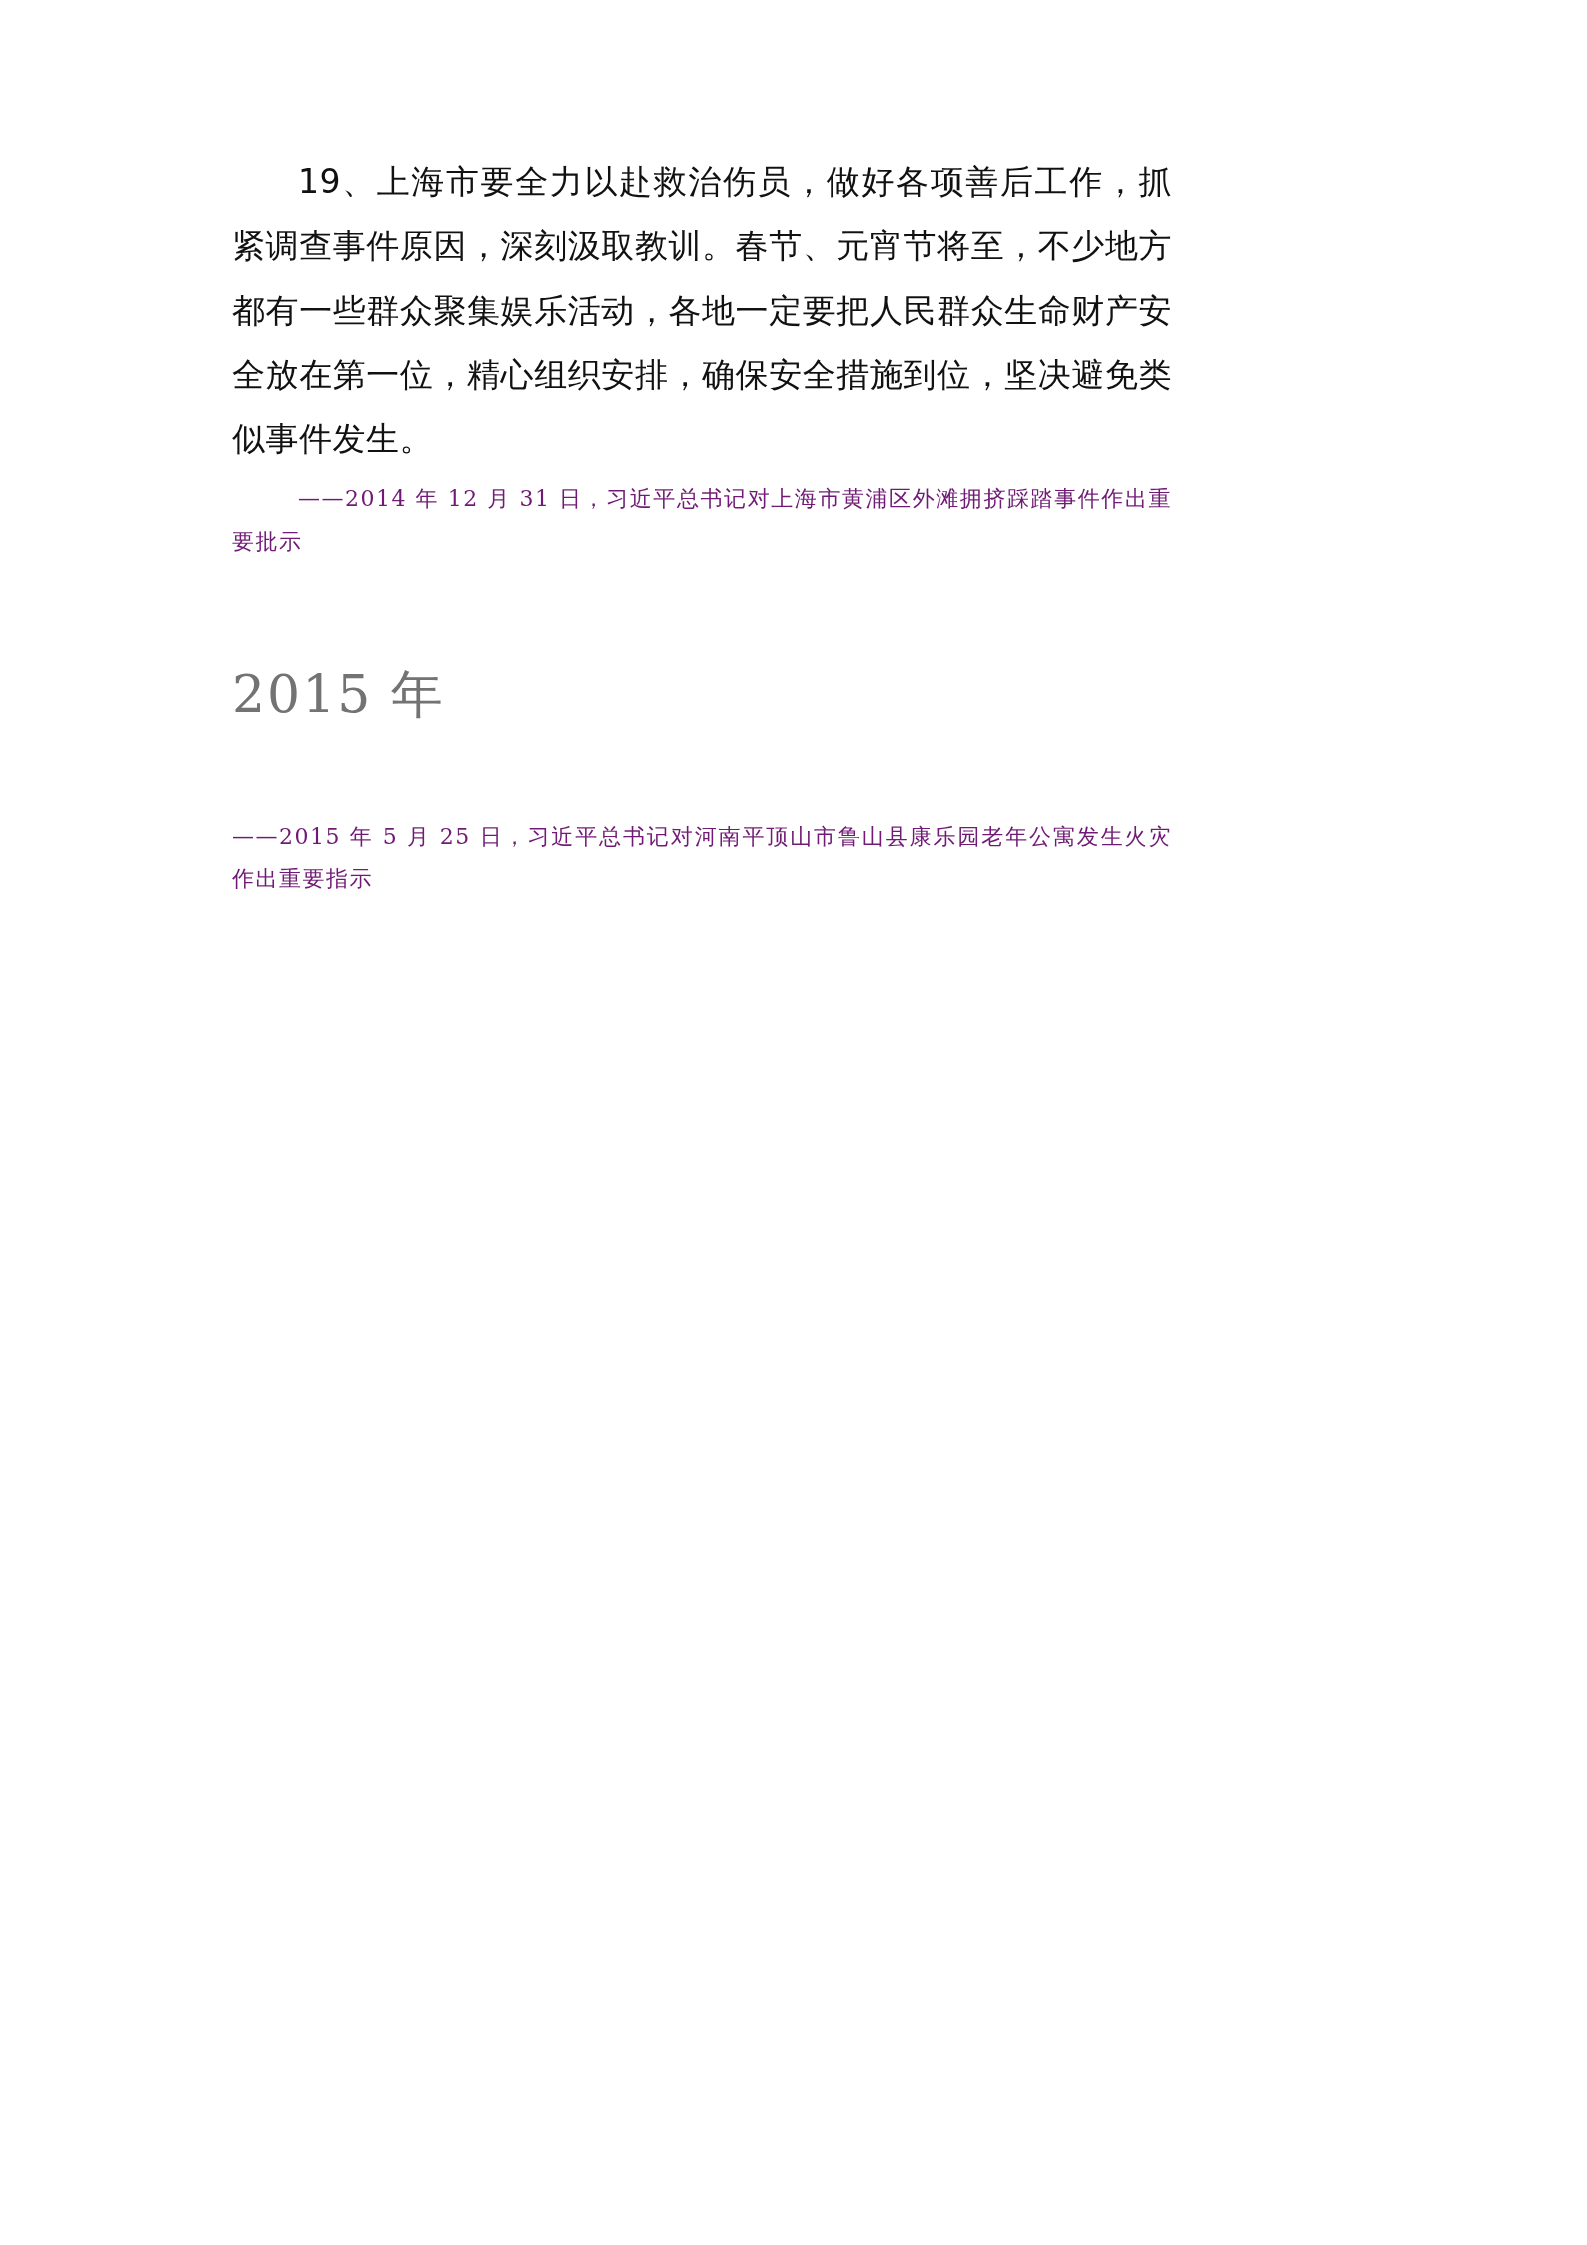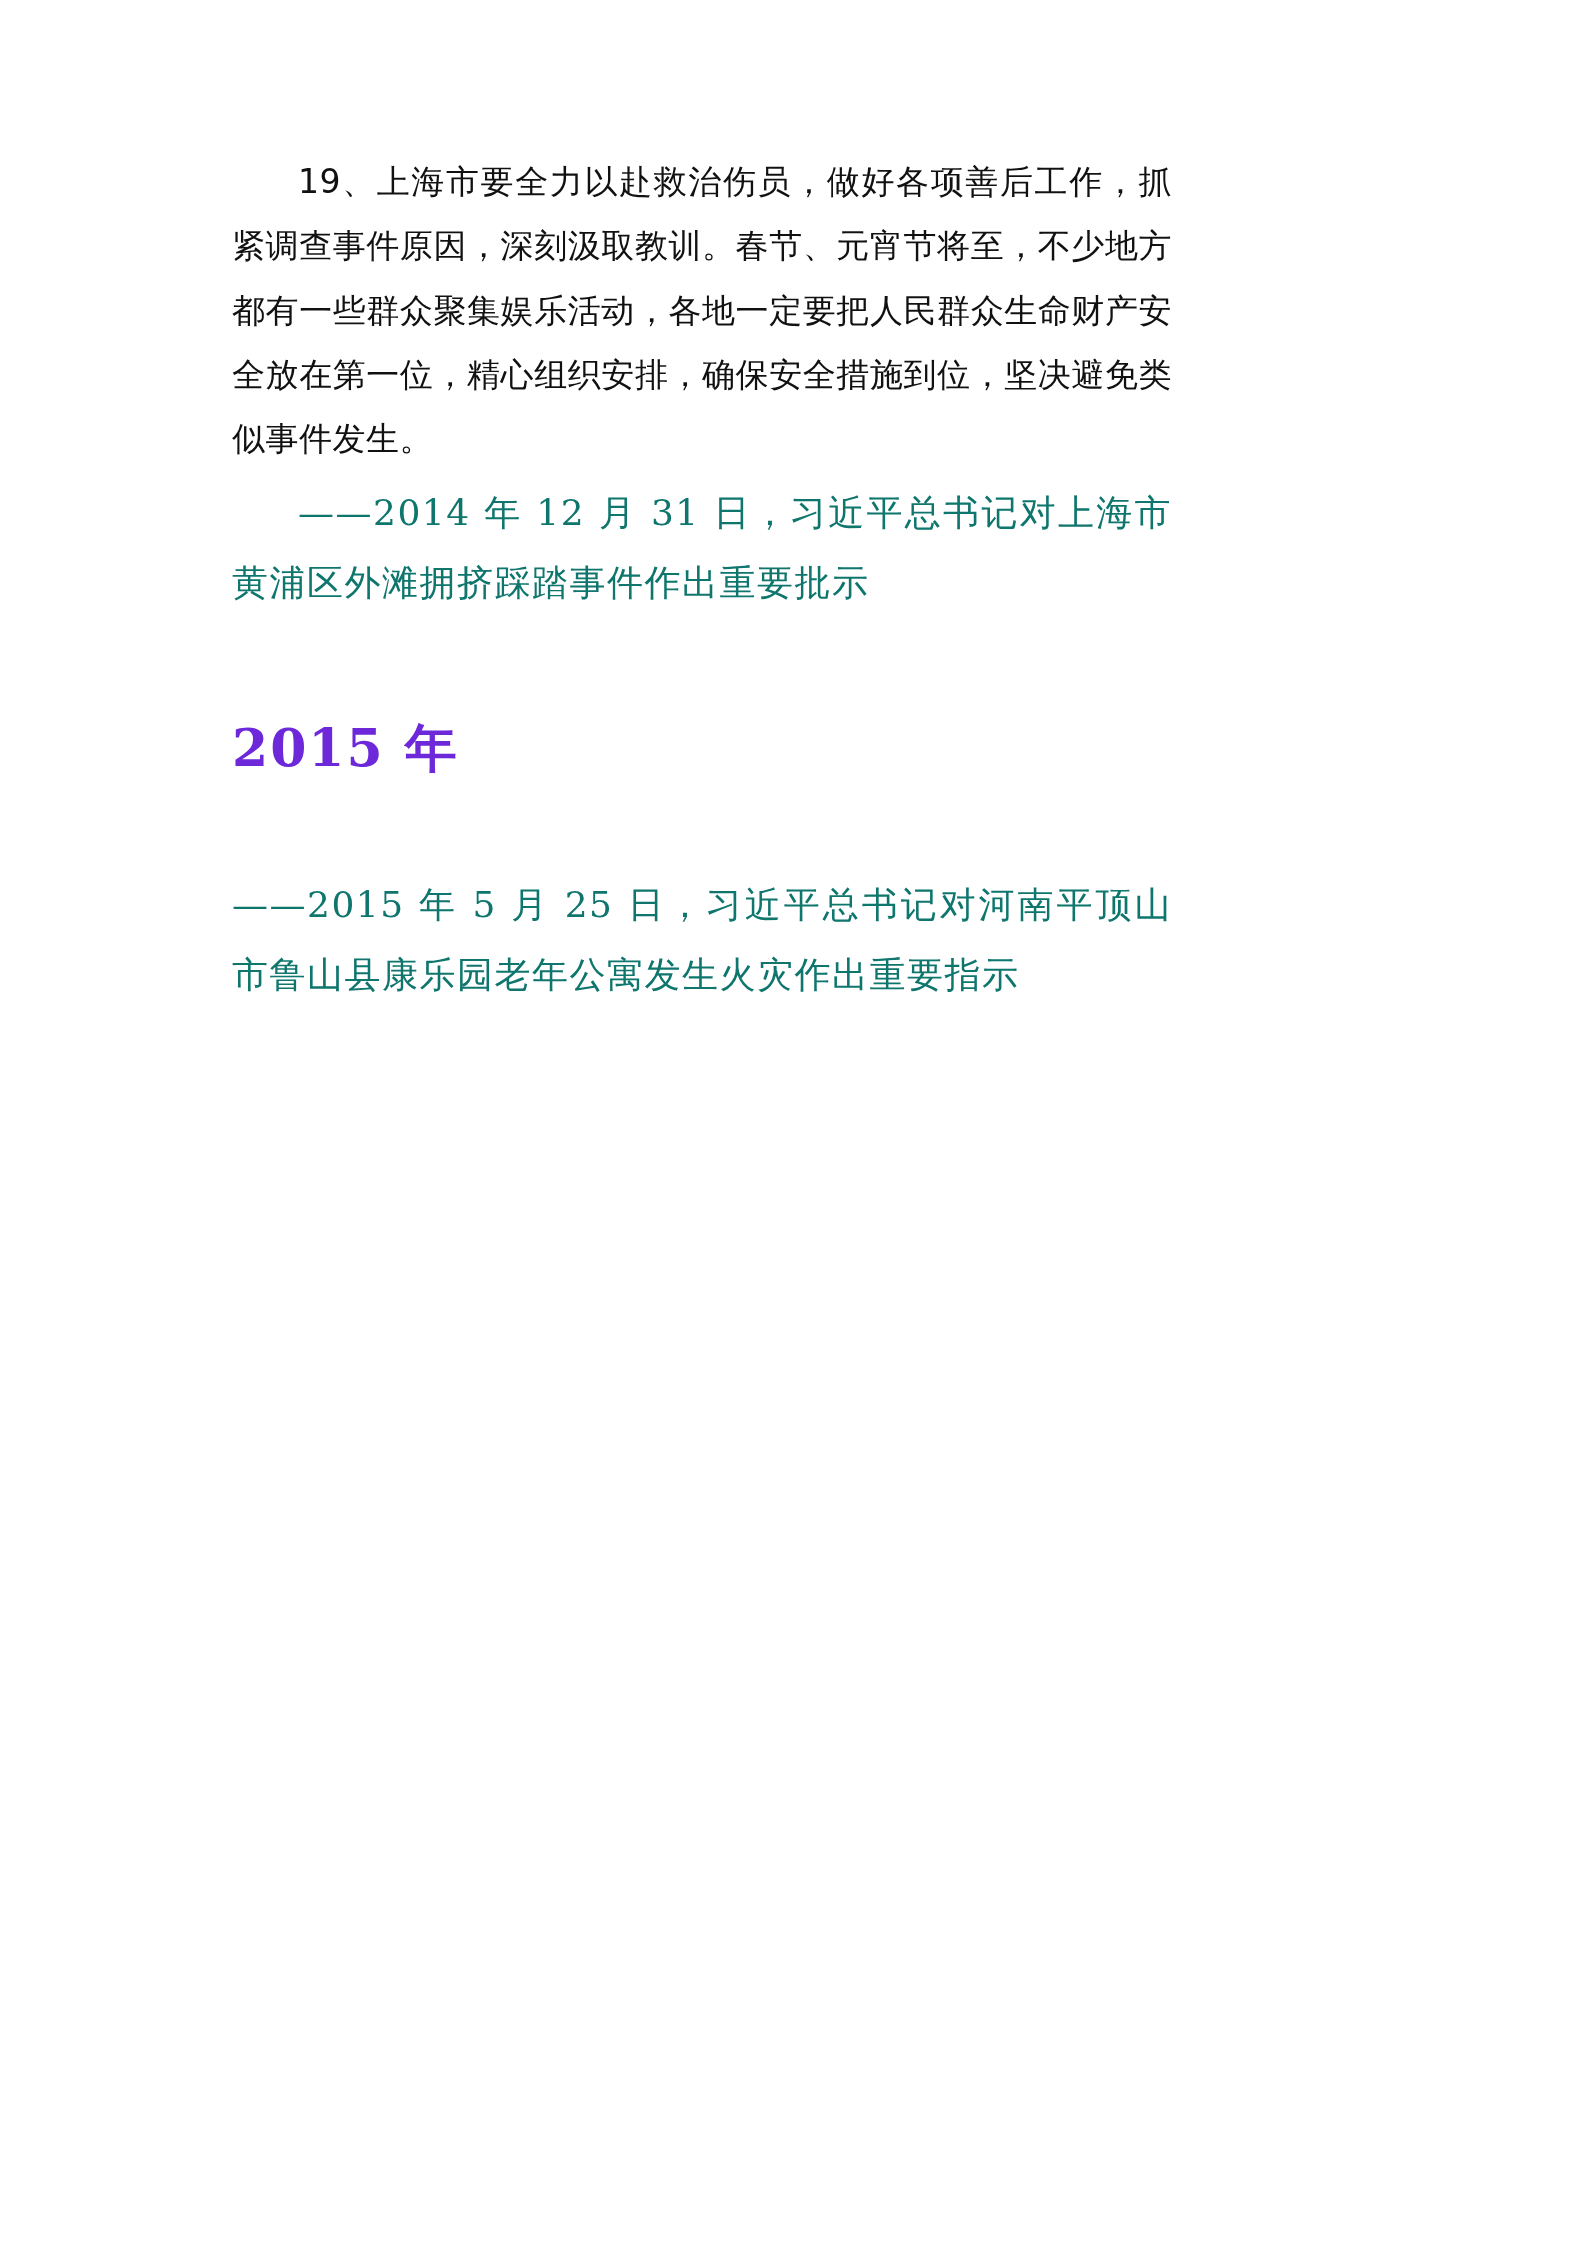--- a/index.html
+++ b/index.html
@@ -26,35 +26,35 @@
     text-align: justify;
     letter-spacing: 0.5px;
     margin: 0 0 6px 0;
     color: #111111;
   }
   .para.indent {
     text-indent: 66px;
   }
   .source {
     font-family: "DejaVu Serif", "Liberation Serif", serif;
-    font-size: 36px;
+    font-size: 22px;
     line-height: 1.95;
     text-align: justify;
     letter-spacing: 1.5px;
-    color: #0f766e;
+    color: #701a75;
     margin: 0;
   }
   .source.indent {
     text-indent: 66px;
   }
   .year-heading {
     font-family: "DejaVu Serif", "Liberation Serif", serif;
-    font-weight: bold;
+    font-weight: normal;
     font-size: 52px;
-    color: #6d28d9;
+    color: #737373;
     margin: 96px 0 86px 0;
     letter-spacing: 2px;
   }
   .gap-lg { height: 104px; }
 </style>
 </head>
 <body>
 
 <div class="page">
 

